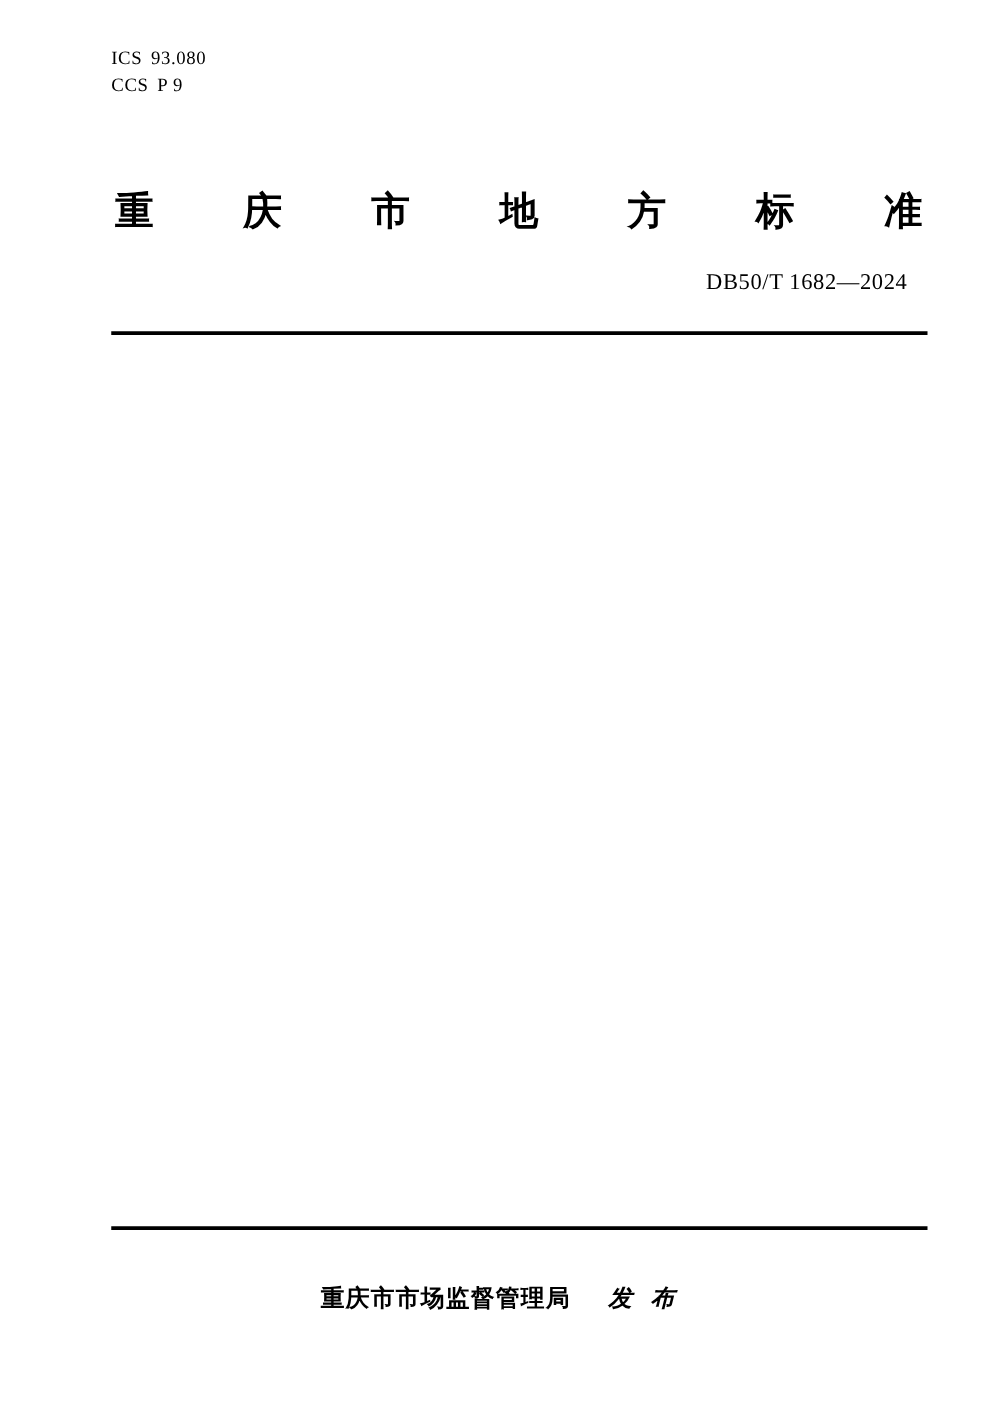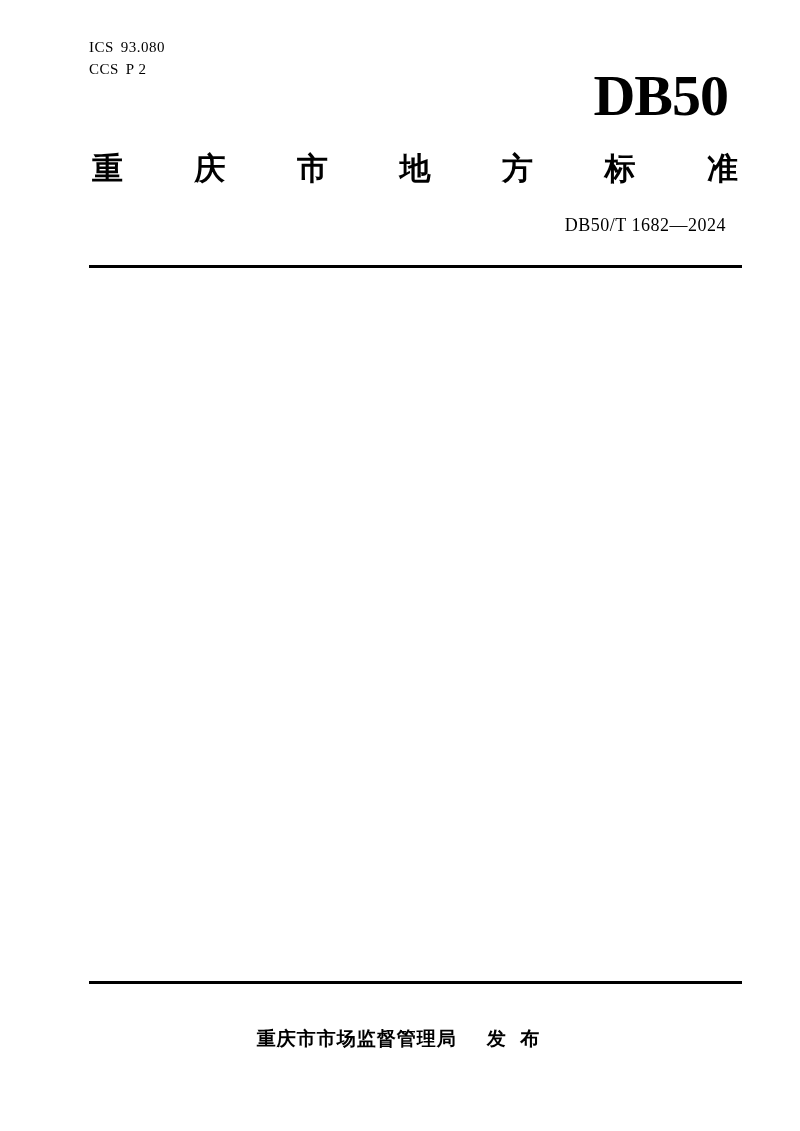--- a/index.html
+++ b/index.html
@@ -124,37 +124,36 @@
     position: absolute;
     left: 0;
     top: 1026px;
     width: 800px;
     text-align: center;
     font-family: "DejaVu Sans", sans-serif;
     font-weight: bold;
     font-size: 19px;
     letter-spacing: 1px;
   }
-  .publisher .pub-verb { margin-left: 30px; letter-spacing: 4px; }
+  .publisher .pub-verb { margin-left: 30px; letter-spacing: 4px; font-style: italic; }
 </style>
 </head>
 <body>
 
 <div class="page">
 
   <div class="ics-block">
     <div class="ics-line">
       <span class="k">ICS</span><span>93.080</span>
     </div>
     <div class="ics-line">
-      <span class="k">CCS</span><span>P 2</span>
+      <span class="k">CCS</span><span>P 9</span>
     </div>
   </div>
 
-  <div class="db50">DB50</div>
 
   <div class="std-title">
     <span>重</span>
     <span>庆</span>
     <span>市</span>
     <span>地</span>
     <span>方</span>
     <span>标</span>
     <span>准</span>
   </div>

